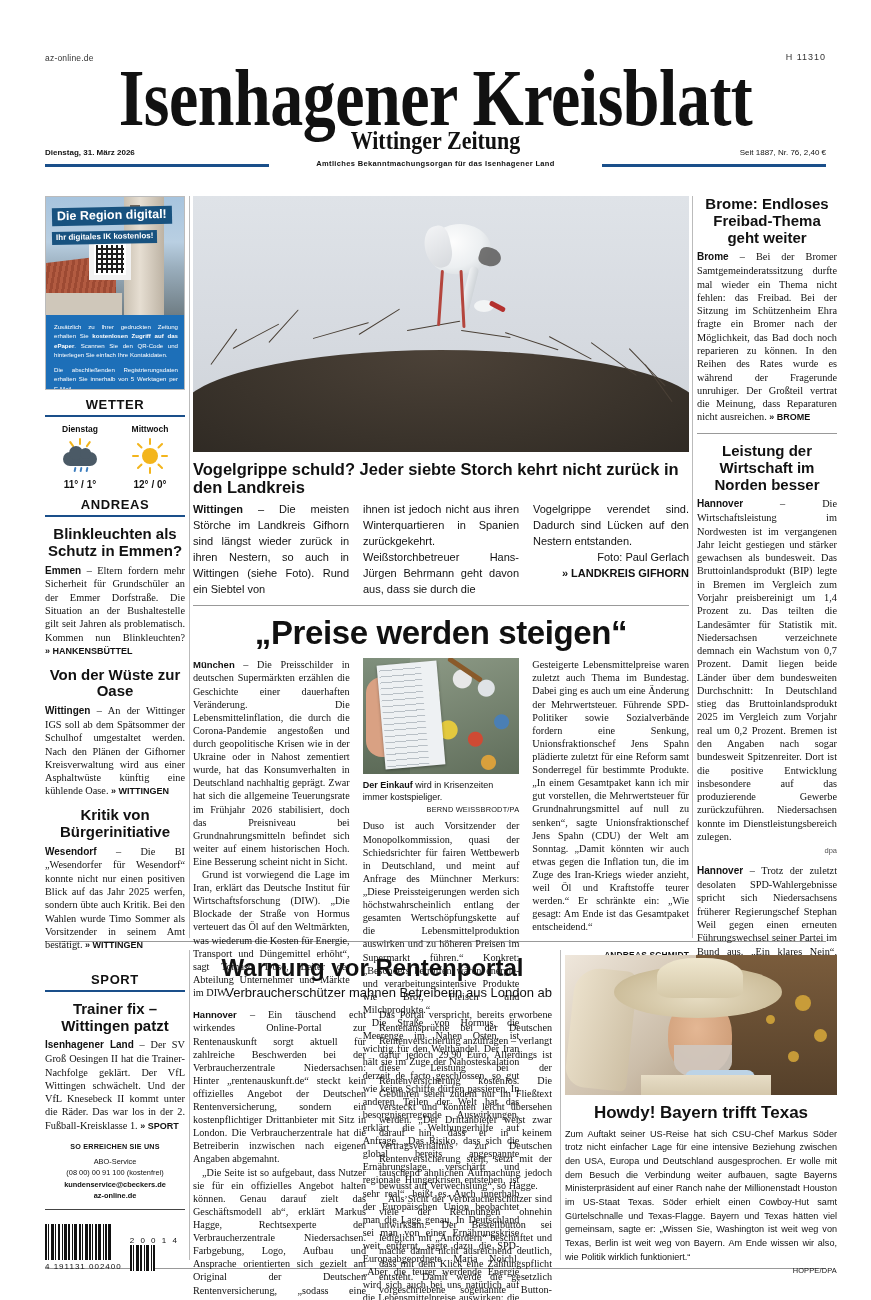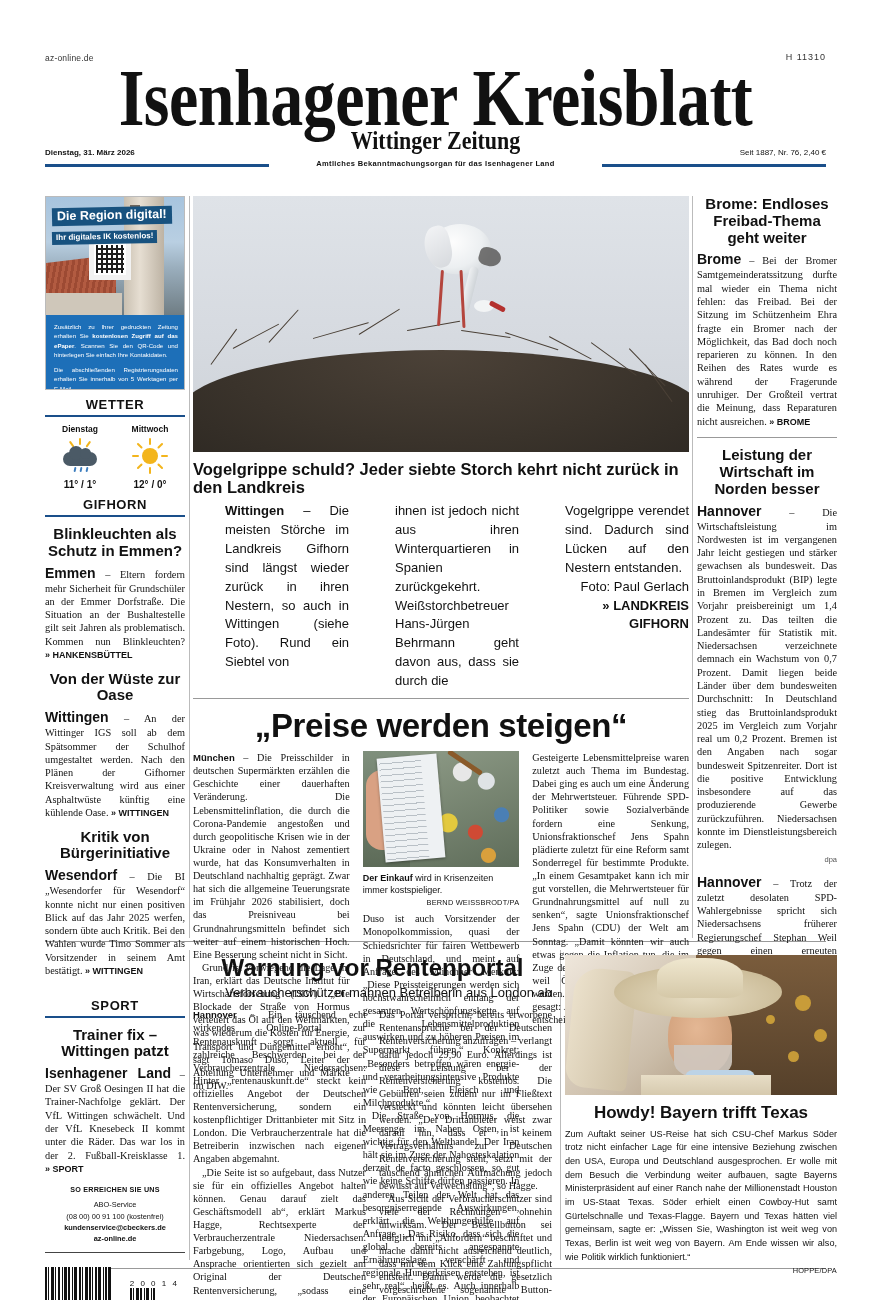--- a/index.html
+++ b/index.html
@@ -97,21 +97,21 @@
   .cloud:after { content:""; position:absolute; left:17px; top:-4px; width:11px; height:11px;
            background:#4b5a66; border-radius:50%; }
   .drop { position:absolute; width:1.5px; height:5px; background:#3f7fbf; top:31px; border-radius:1px;
           transform: rotate(12deg); }
 
   .art { margin-top:9px; }
   .art-hd { font-family:"Liberation Sans",sans-serif; font-weight:700; font-size:15px;
             line-height:1.12; text-align:center; }
   .art-body { font-size:10.3px; line-height:1.29; text-align:justify; margin-top:4px;
               hyphens:auto; -webkit-hyphens:auto; }
-  .art-body b { font-family:"Liberation Sans",sans-serif; font-weight:700; font-size:14px; }
+  .art-body b { font-family:"Liberation Sans",sans-serif; font-weight:700; font-size:10px; }
   .tag { font-family:"Liberation Sans",sans-serif; font-weight:700; font-size:9px; white-space:nowrap; }
 
   .contact { margin-top:10px; text-align:center; }
   .contact-hd { font-family:"Liberation Sans",sans-serif; font-weight:700; font-size:7.2px;
                 letter-spacing:.2px; }
   .contact-body { font-family:"Liberation Sans",sans-serif; font-size:7.4px; line-height:1.5; margin-top:5px; }
 
   .barcode-wrap { margin-top:14px; display:flex; align-items:flex-end; gap:8px; }
   .bc { height:36px; display:flex; align-items:flex-end; gap:0; }
   .bc i { display:block; background:#111; height:36px; }
@@ -137,22 +137,22 @@
      background: linear-gradient(90deg,#eef0f2,#cfd4d8); border-radius:5px; transform: rotate(14deg); }
   .stork-head { position:absolute; left:281px; top:104px; width:20px; height:12px;
      background:#f2f4f5; border-radius:50%; }
   .stork-beak { position:absolute; left:296px; top:108px; width:17px; height:4.5px;
      background:#b4312e; border-radius:2px; transform: rotate(28deg); }
   .leg { position:absolute; width:3px; background:#b4453d; border-radius:2px; }
 
   .lead-cap-hd { font-family:"Liberation Sans",sans-serif; font-weight:700; font-size:16.5px;
       line-height:1.1; margin-top:8px; }
   .lead-cap-cols { display:flex; gap:14px; margin-top:6px; }
-  .lead-cap-cols > div { flex:1; font-family:"Liberation Sans",sans-serif; font-size:13px;
-      line-height:1.45; text-align:justify;margin-left:32px; }
+  .lead-cap-cols > div { flex:1; font-family:"Liberation Sans",sans-serif; font-size:11px;
+      line-height:1.45; text-align:justify; }
   .lead-cap-cols b { font-weight:700; }
   .credit { text-align:right; }
 
   .main-hd { text-align:center; font-family:"Liberation Sans",sans-serif; font-weight:700;
       font-size:33px; line-height:1.07; margin-top:9px; letter-spacing:-0.4px; }
   .main-sub { text-align:center; font-family:"Liberation Sans",sans-serif; font-size:14px;
       margin-top:5px; }
 
   .cols3 { display:flex; gap:13px; margin-top:8px; }
   .cols3 > .c { flex:1; }
@@ -291,21 +291,21 @@
           <span class="ray" style="transform:rotate(90deg);"></span>
           <span class="ray" style="transform:rotate(135deg);"></span>
           <span class="ray" style="transform:rotate(180deg);"></span>
           <span class="ray" style="transform:rotate(-135deg);"></span>
           <span class="sun"></span>
         </div>
         <div class="wx-temp">12° / 0°</div>
       </div>
     </div>
 
-    <div class="sect-hd">GIFHORN</div>
+    <div class="sect-hd">ANDREAS</div>
     <div class="sect-rule"></div>
 
     <div class="art">
       <div class="art-hd">Blinkleuchten als Schutz in Emmen?</div>
       <div class="art-body"><b>Emmen</b><span> – Eltern fordern mehr Sicherheit für Grundschüler an der Emmer Dorfstraße. Die Situation an der Bushaltestelle gilt seit Jahren als problematisch. Kommen nun Blinkleuchten? </span><span class="tag">» HANKENSBÜTTEL</span></div>
     </div>
 
     <div class="art">
       <div class="art-hd">Von der Wüste zur Oase</div>
       <div class="art-body"><b>Wittingen</b><span> – An der Wittinger IGS soll ab dem Spätsommer der Schulhof umgestaltet werden. Nach den Plänen der Gifhorner Kreisverwaltung wird aus einer Asphaltwüste künftig eine kühlende Oase. </span><span class="tag">» WITTINGEN</span></div>

